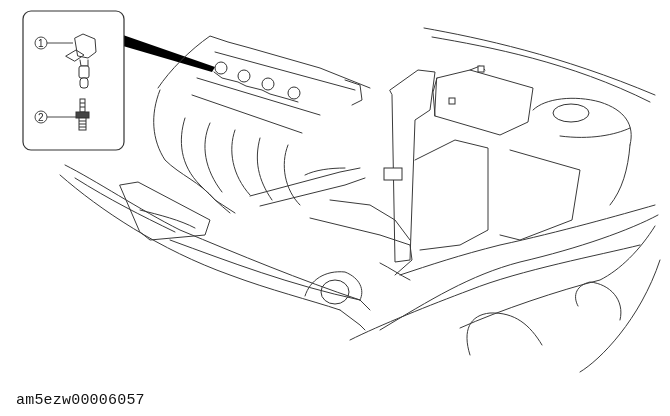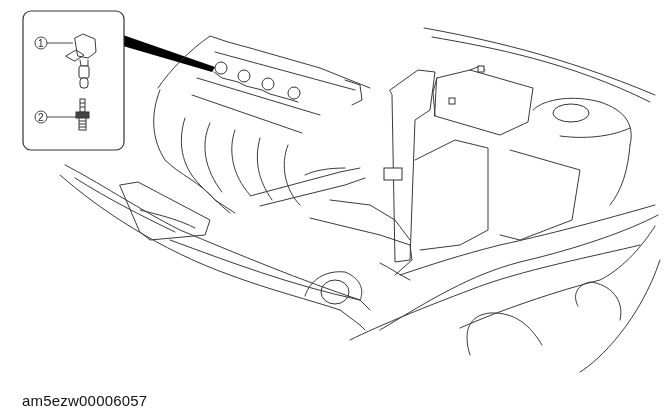--- a/index.html
+++ b/index.html
@@ -1,18 +1,18 @@
 <!DOCTYPE html>
 <html><head>
   <meta charset="utf-8">
   <style>
     html, body { margin: 0; padding: 0; background: #ffffff; }
     body { width: 670px; height: 416px; position: relative; overflow: hidden; font-family: "Liberation Sans", sans-serif; }
     #figure { position: absolute; left: 0; top: 0; width: 670px; height: 416px; }
-    #figure-id { position: absolute; left: 22px; top: 392px; font-size: 15px; color: #111; font-family: Liberation Sans, sans-serif; letter-spacing: 0.2px; }
+    #figure-id { position: absolute; left: 16px; top: 392px; font-size: 15px; color: #111; font-family: Liberation Mono, monospace; letter-spacing: 0.2px; }
     .callout-num { font-family: "Liberation Sans", sans-serif; font-size: 10px; fill: #222; }
     svg .ln { fill: none; stroke: #3a3a3a; stroke-width: 1; stroke-linecap: round; stroke-linejoin: round; }
   </style>
 </head>
 <body>
 
 <svg id="figure" viewBox="0 0 670 416" xmlns="http://www.w3.org/2000/svg">
 
   <polygon points="123,35 123,46 212,72 215,67" fill="#000"></polygon>
 

